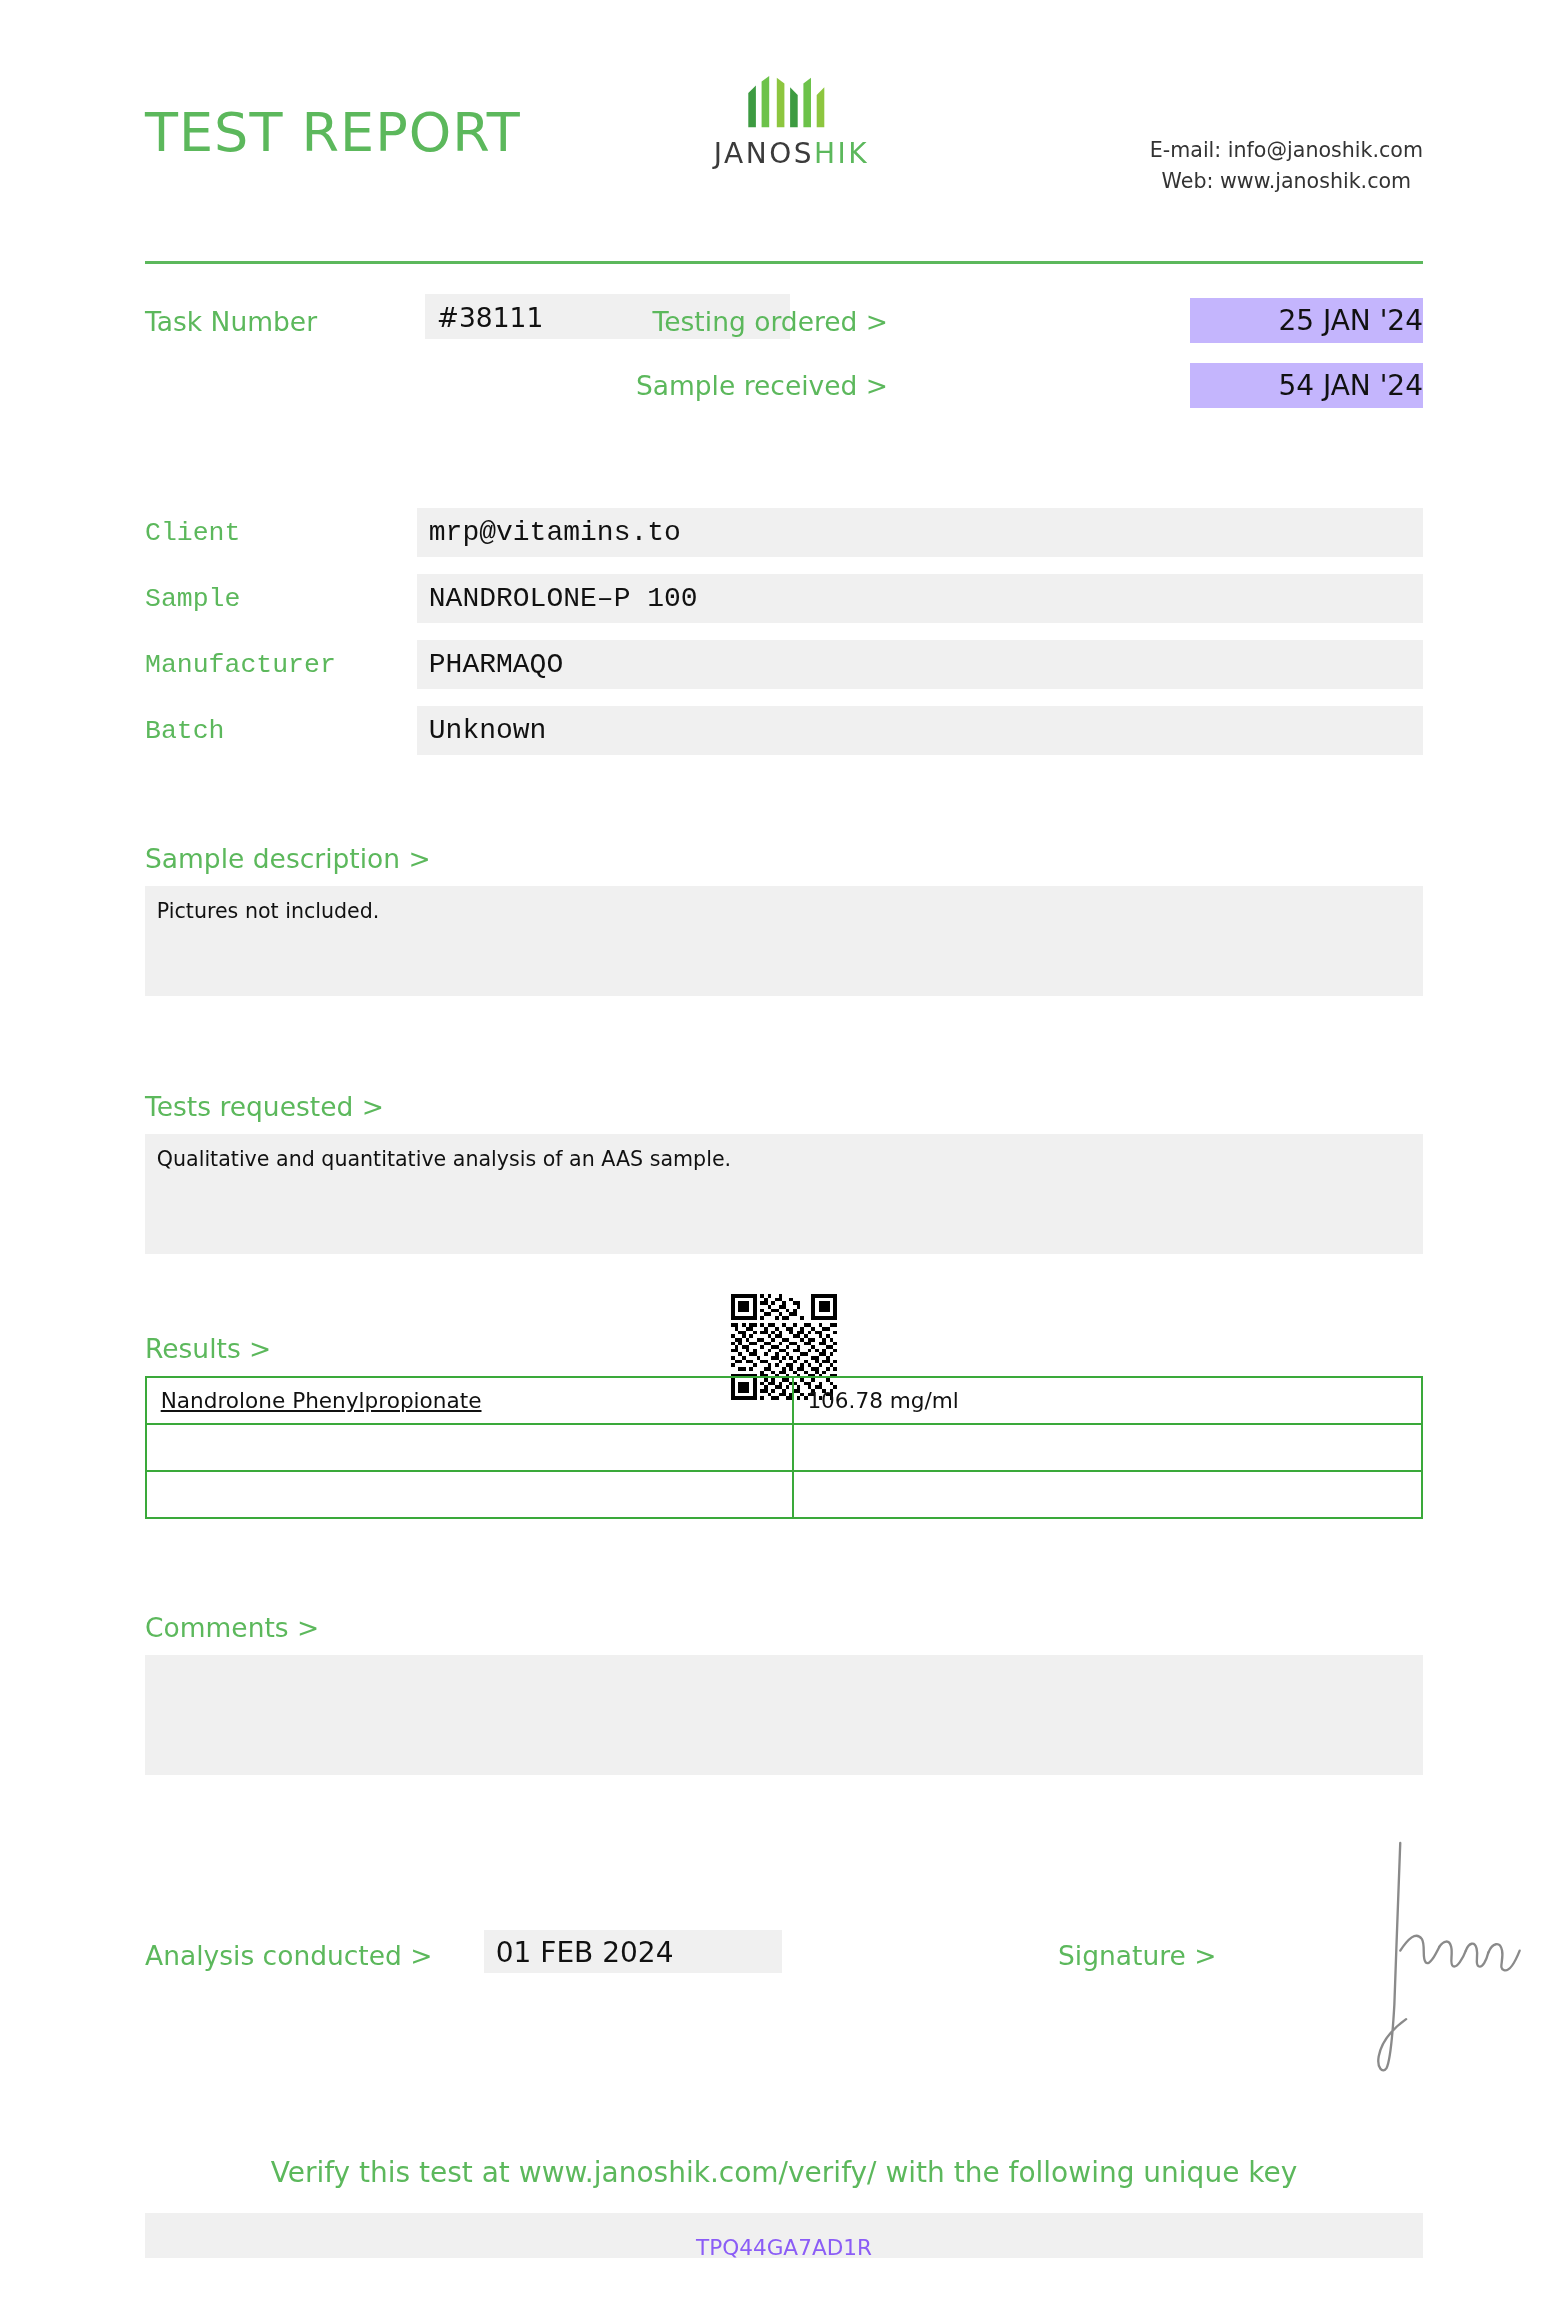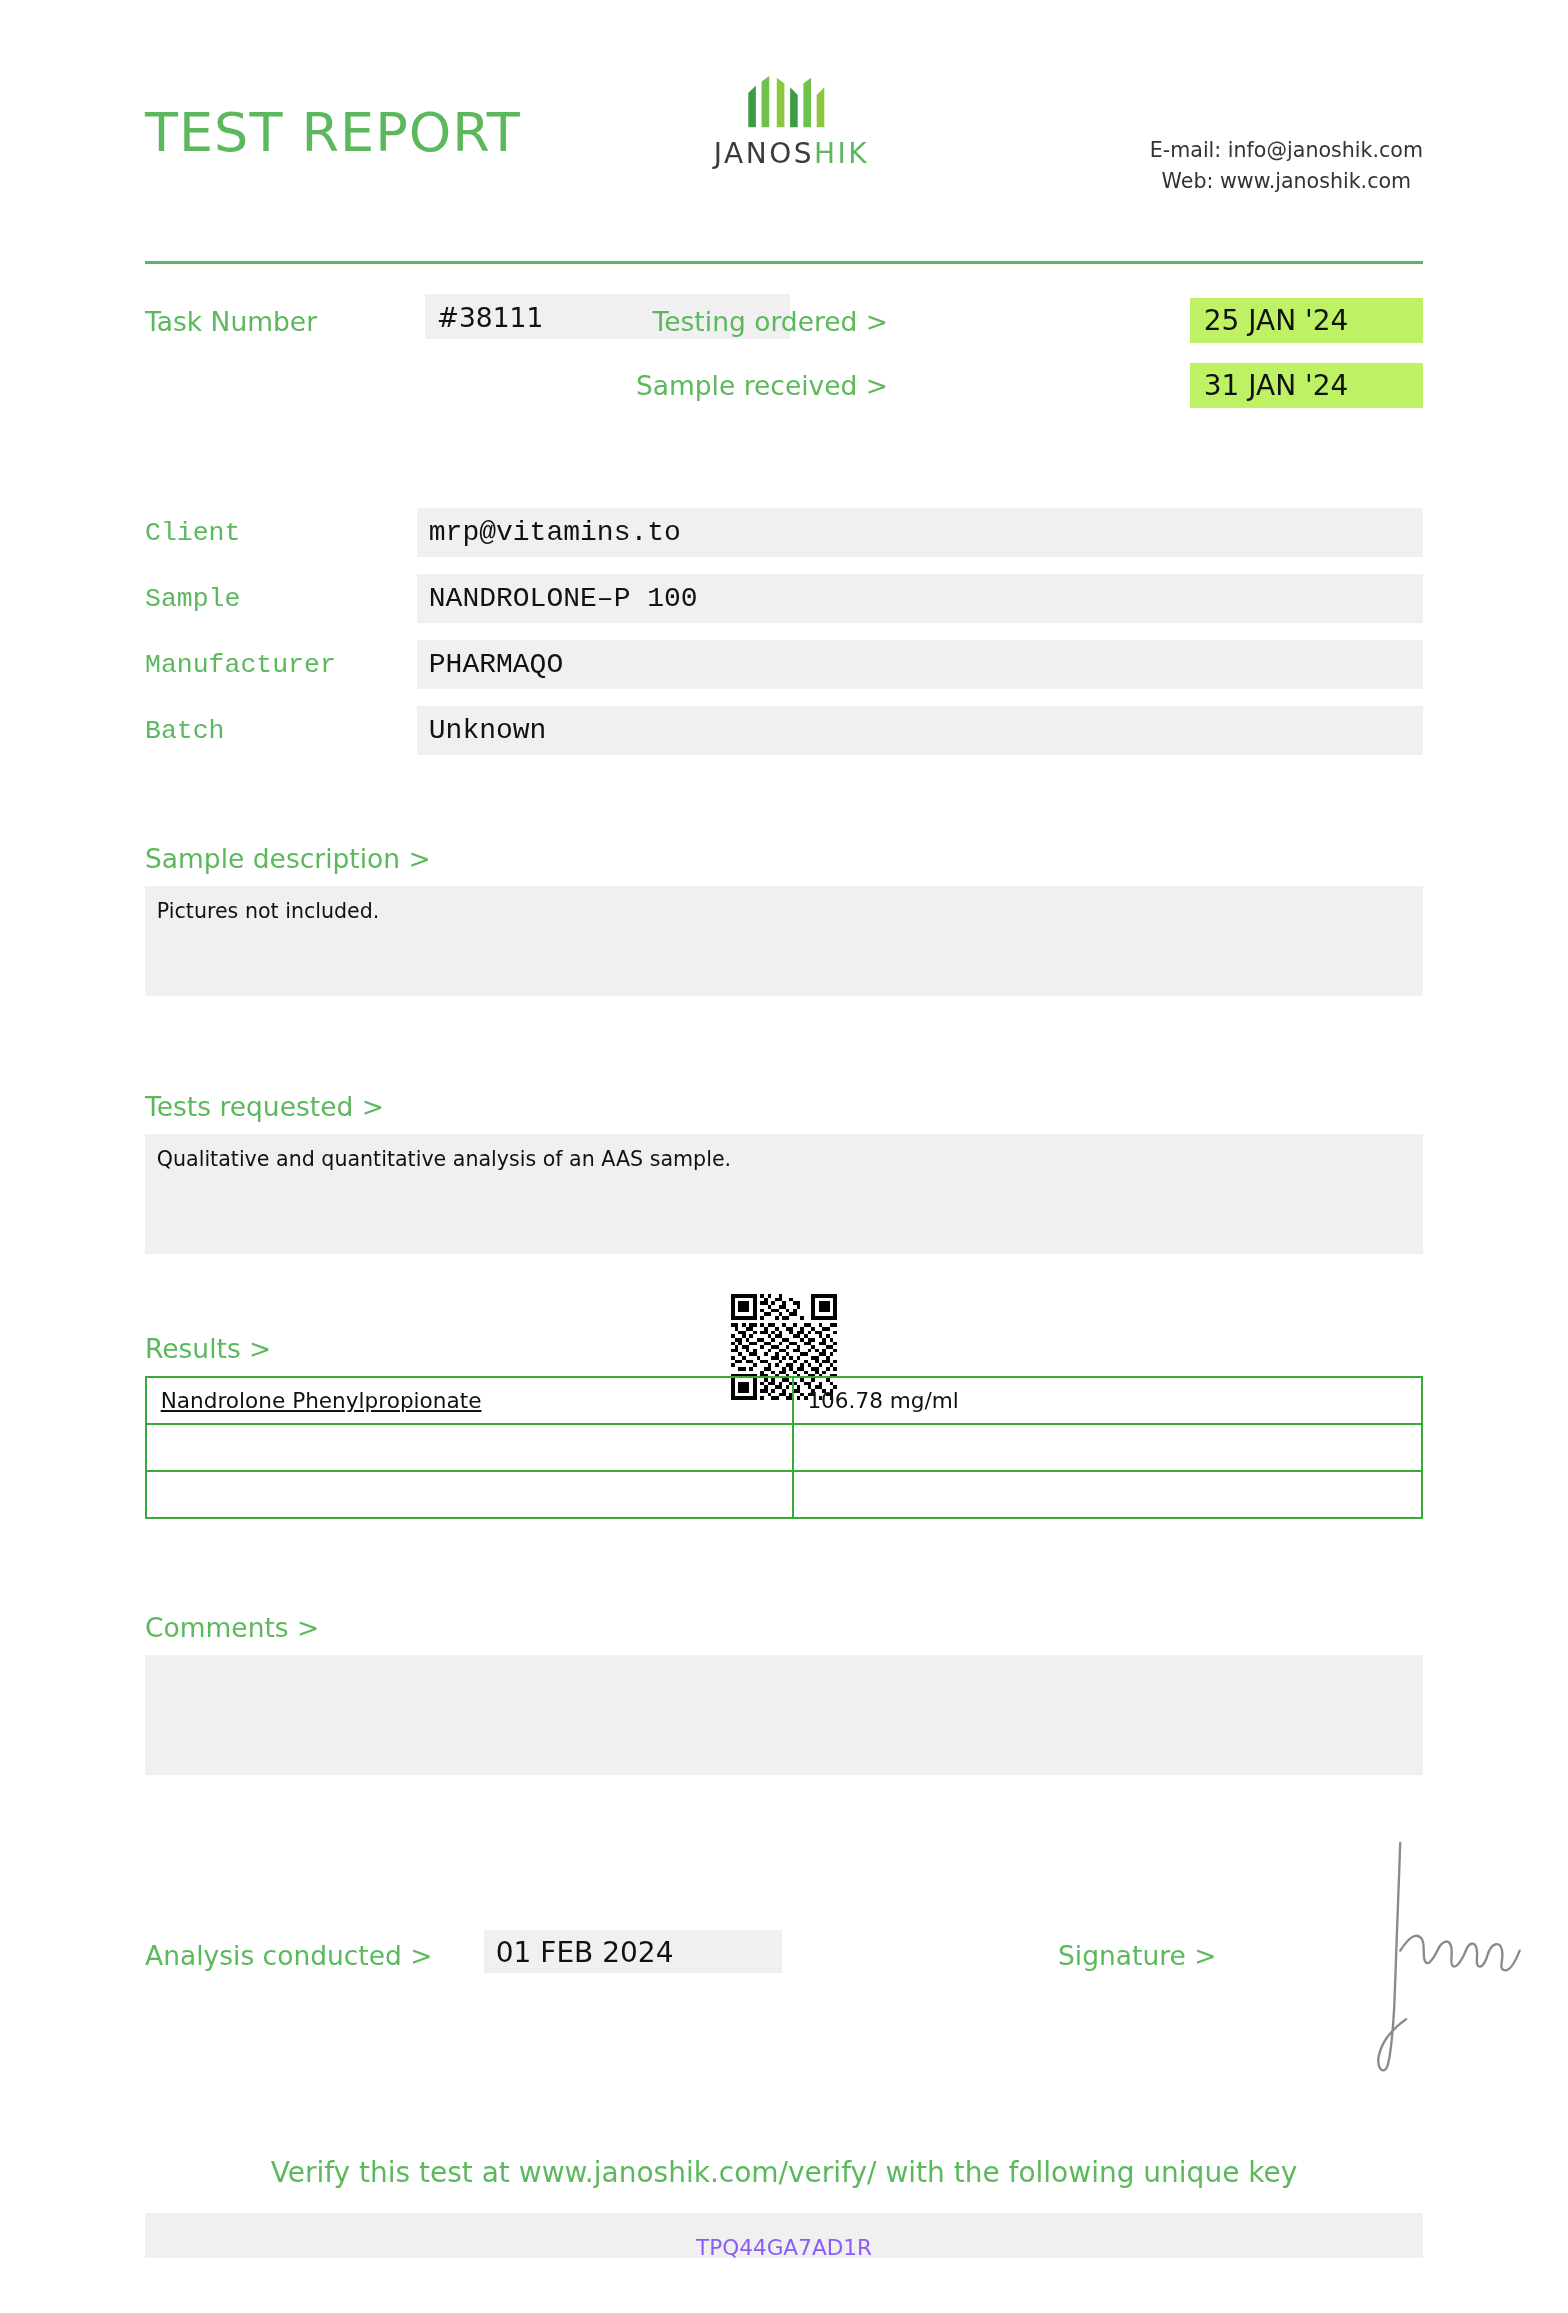--- a/index.html
+++ b/index.html
@@ -124,25 +124,26 @@
     right: 535px;
     top: 76px;
     text-align: right;
     white-space: nowrap;
   }
   .ordered-value, .received-value {
     position: absolute;
     right: 0;
     width: 233px;
     height: 45px;
-    background: #bef264;
+    background: #c4b5fd;
     font-size: 28px;
     color: #111;
     padding: 5.9px 0 0 13.7px;
     box-sizing: border-box;
+    text-align: right;
   }
   .ordered-value { top: 3.9px; }
   .received-value { top: 69px; }
 
   
   .fields {
     position: absolute;
     left: 0;
     top: 508px;
     width: 1278px;
@@ -329,21 +330,21 @@
     <div class="rule"></div>
 
     <div class="task-row">
       <div class="label-green task-label">Task Number</div>
       <div class="task-value">#38111</div>
 
       <div class="label-green ordered-label">Testing ordered  &gt;</div>
       <div class="ordered-value">25 JAN '24</div>
 
       <div class="label-green received-label">Sample received &gt;</div>
-      <div class="received-value">31 JAN '24</div>
+      <div class="received-value">54 JAN '24</div>
     </div>
 
     <div class="fields">
       <div class="field-row">
         <div class="field-label">Client</div>
         <div class="field-value">mrp@vitamins.to</div>
       </div>
       <div class="field-row">
         <div class="field-label">Sample</div>
         <div class="field-value">NANDROLONE–P 100</div>

